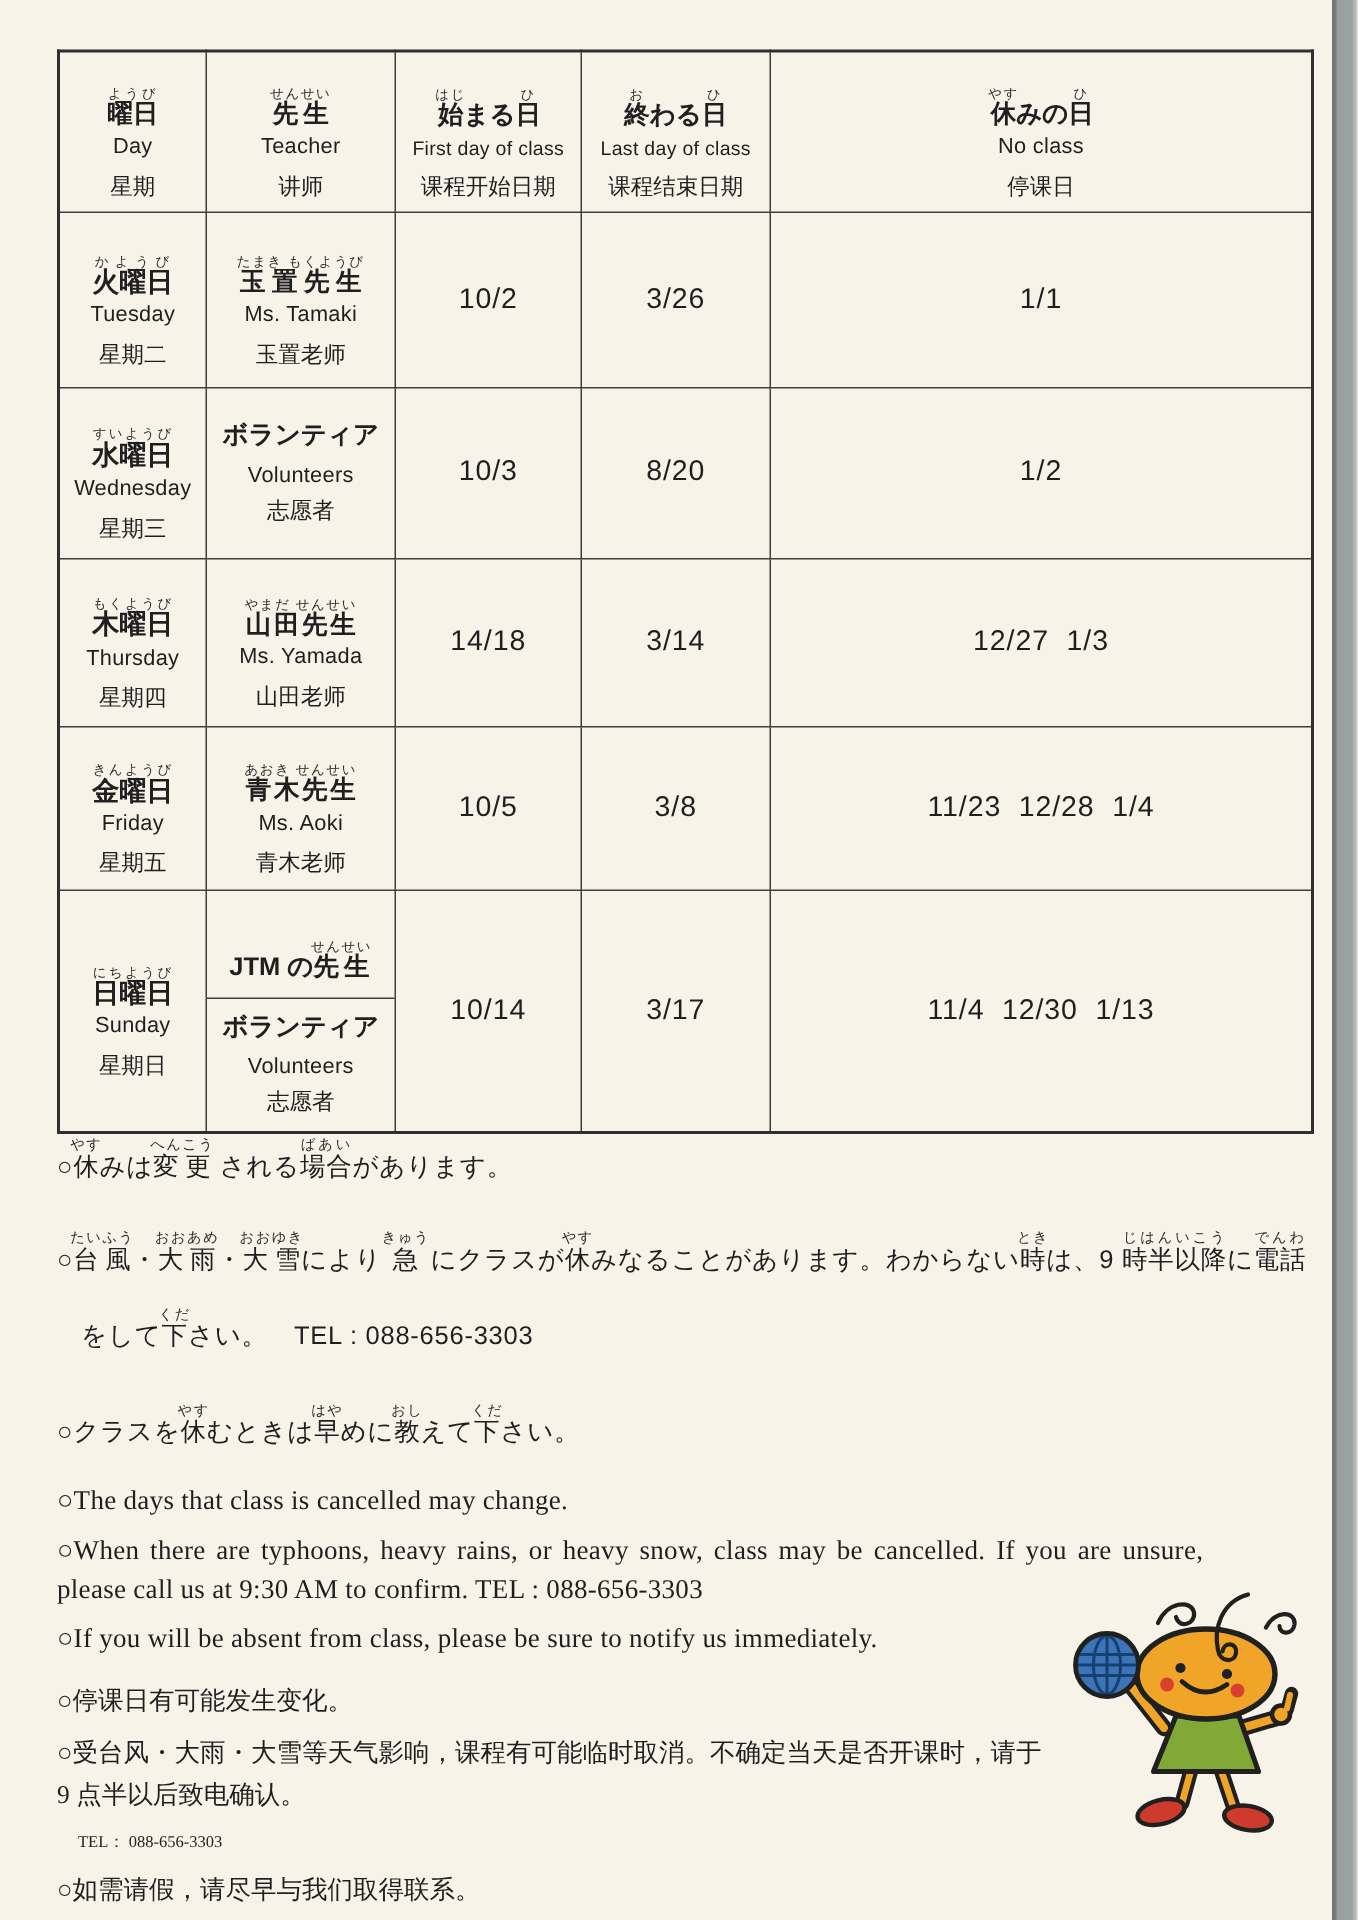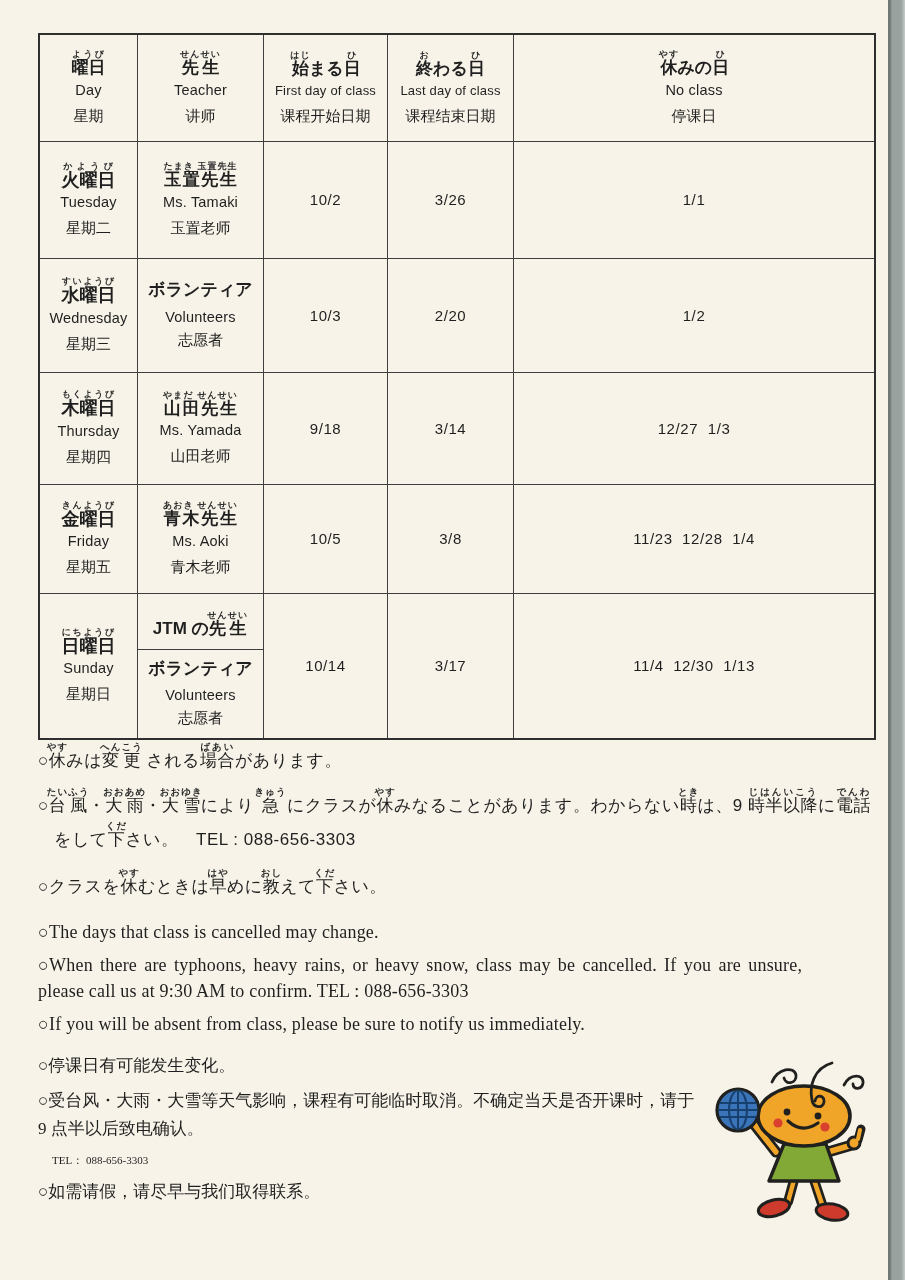--- a/index.html
+++ b/index.html
@@ -23,25 +23,25 @@
     border:1.7px solid #3e3e3e;
     text-align:center;vertical-align:middle;
     padding:0;font-weight:normal;
   }
   .c1{width:97px;}.c2{width:125px;}.c3{width:123px;}.c4{width:125px;}.c5{width:360px;}
   tr.hr{height:107px;}
   tr.r1{height:117px;}tr.r2{height:114px;}tr.r3{height:112px;}tr.r4{height:109px;}tr.r5{height:141px;padding-left:32px;}
   .jp{font-size:17px;font-weight:bold;line-height:1.15;white-space:nowrap;}
   .day .jp{font-size:18px;}
   ruby{ruby-position:over;}
-  rt{font-size:9px;font-weight:bold;letter-spacing:1px;color:#2b2b2b;}
+  rt{font-size:9px;font-weight:normal;letter-spacing:1px;color:#2b2b2b;margin-top:16px;}
   .en{font-size:14.5px;margin-top:4px;letter-spacing:.2px;}
   .en.small{font-size:13px;}
   .zh{font-size:15px;margin-top:9px;font-family:"Liberation Serif",serif;}
-  .date{font-size:15px;letter-spacing:.6px;white-space:pre;}
+  .date{font-size:19px;letter-spacing:.6px;white-space:pre;}
   .teacher-split{vertical-align:top;}
   .split-top{border-bottom:1.7px solid #3e3e3e;padding:16px 0 11px;}
   .split-bottom{padding:9px 0 10px;}
   .split-bottom .en{margin-top:8px;}
   .split-bottom .zh{margin-top:6px;}
   
   .notes{position:absolute;left:38px;top:742px;width:845px;}
   p.jp-note{margin:0 0 16px;font-size:17px;line-height:1.25;white-space:nowrap;letter-spacing:.5px;}
   p.jp-note rt{font-size:9.5px;}
   p.jp-note.cont{margin:-4px 0 18px;padding-left:16px;}
@@ -87,57 +87,57 @@
     </th>
   </tr>
 
   <tr class="r1">
     <td class="day">
       <div class="jp"><ruby>火曜日<rt>かようび</rt></ruby></div>
       <div class="en">Tuesday</div>
       <div class="zh">星期二</div>
     </td>
     <td>
-      <div class="jp"><ruby>玉置先生<rt>たまき 玉置先生</rt></ruby></div>
+      <div class="jp"><ruby>玉置先生<rt>たまき もくようび</rt></ruby></div>
       <div class="en">Ms. Tamaki</div>
       <div class="zh">玉置老师</div>
     </td>
     <td class="date">10/2</td>
     <td class="date">3/26</td>
     <td class="date">1/1</td>
   </tr>
 
   <tr class="r2">
     <td class="day">
       <div class="jp"><ruby>水曜日<rt>すいようび</rt></ruby></div>
       <div class="en">Wednesday</div>
       <div class="zh">星期三</div>
     </td>
     <td>
       <div class="jp">ボランティア</div>
       <div class="en" style="margin-top:10px;">Volunteers</div>
       <div class="zh" style="margin-top:6px;">志愿者</div>
     </td>
     <td class="date">10/3</td>
-    <td class="date">2/20</td>
+    <td class="date">8/20</td>
     <td class="date">1/2</td>
   </tr>
 
   <tr class="r3">
     <td class="day">
       <div class="jp"><ruby>木曜日<rt>もくようび</rt></ruby></div>
       <div class="en">Thursday</div>
       <div class="zh">星期四</div>
     </td>
     <td>
       <div class="jp"><ruby>山田先生<rt>やまだ せんせい</rt></ruby></div>
       <div class="en">Ms. Yamada</div>
       <div class="zh">山田老师</div>
     </td>
-    <td class="date">9/18</td>
+    <td class="date">14/18</td>
     <td class="date">3/14</td>
     <td class="date">12/27  1/3</td>
   </tr>
 
   <tr class="r4">
     <td class="day">
       <div class="jp"><ruby>金曜日<rt>きんようび</rt></ruby></div>
       <div class="en">Friday</div>
       <div class="zh">星期五</div>
     </td>

